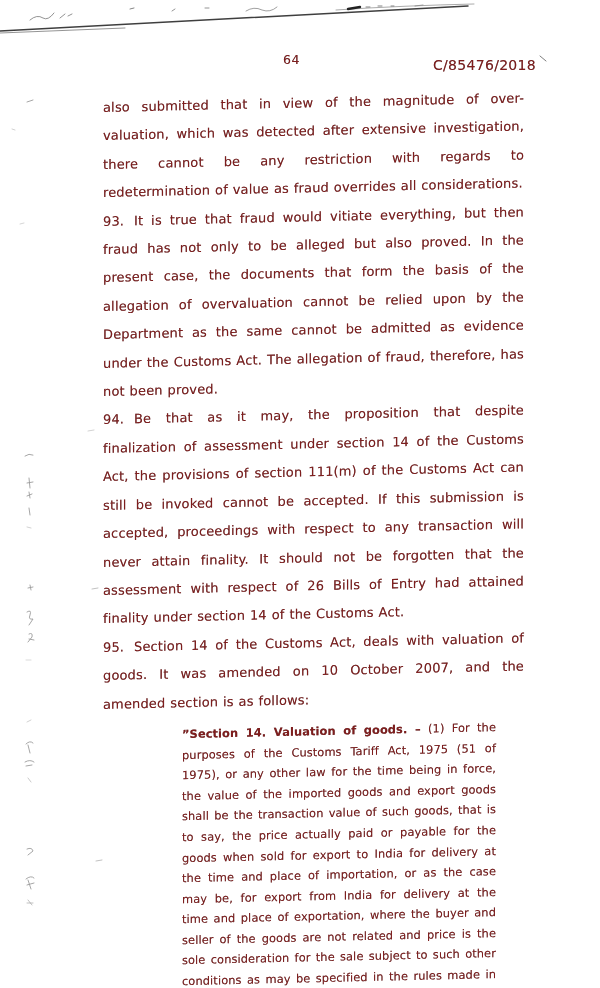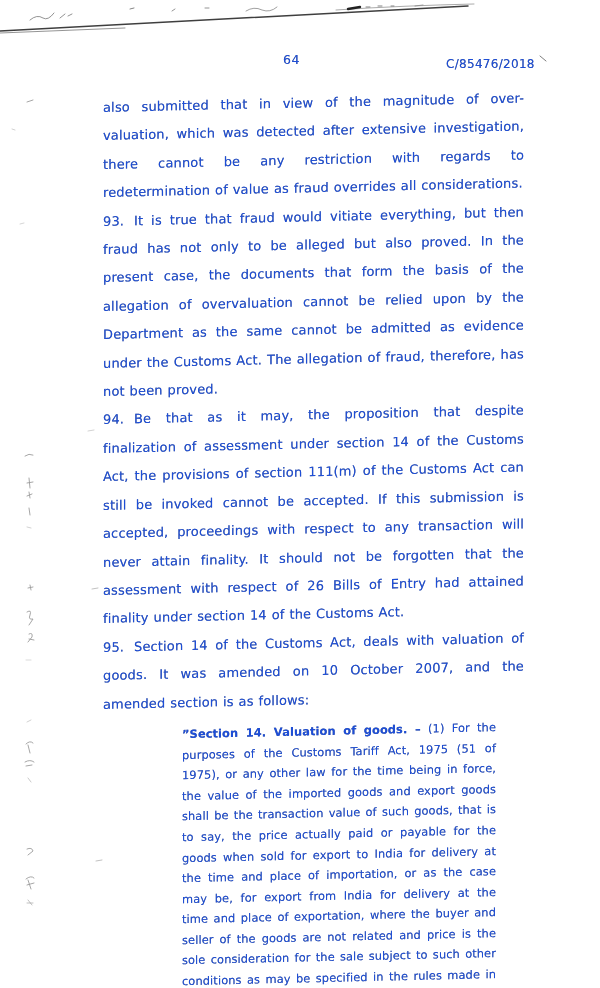--- a/index.html
+++ b/index.html
@@ -7,41 +7,41 @@
     padding: 0;
     background: #ffffff;
   }
   .page {
     position: relative;
     width: 600px;
     height: 988px;
     background: #ffffff;
     overflow: hidden;
     font-family: "DejaVu Sans", sans-serif;
-    color: #1d4ed8;
+    color: #7f1d1d;
   }
   .artifact-svg {
     position: absolute;
     left: 0;
     top: 0;
     pointer-events: none;
   }
   .header-pagenum {
     position: absolute;
     left: 283px;
     top: 52px;
     font-size: 12.5px;
     letter-spacing: 0.5px;
     text-shadow: 0 0 0.4px rgba(35,35,35,0.55);
   }
   .header-case {
     position: absolute;
-    left: 446px;
+    left: 433px;
     top: 57px;
-    font-size: 12px;
+    font-size: 14px;
     letter-spacing: 0.3px;
     text-shadow: 0 0 0.4px rgba(35,35,35,0.55);
   }
   .body-text {
     position: absolute;
     left: 103px;
     top: 94px;
     width: 421px;
     transform: skewY(-1.3deg);
     transform-origin: 0 0;

